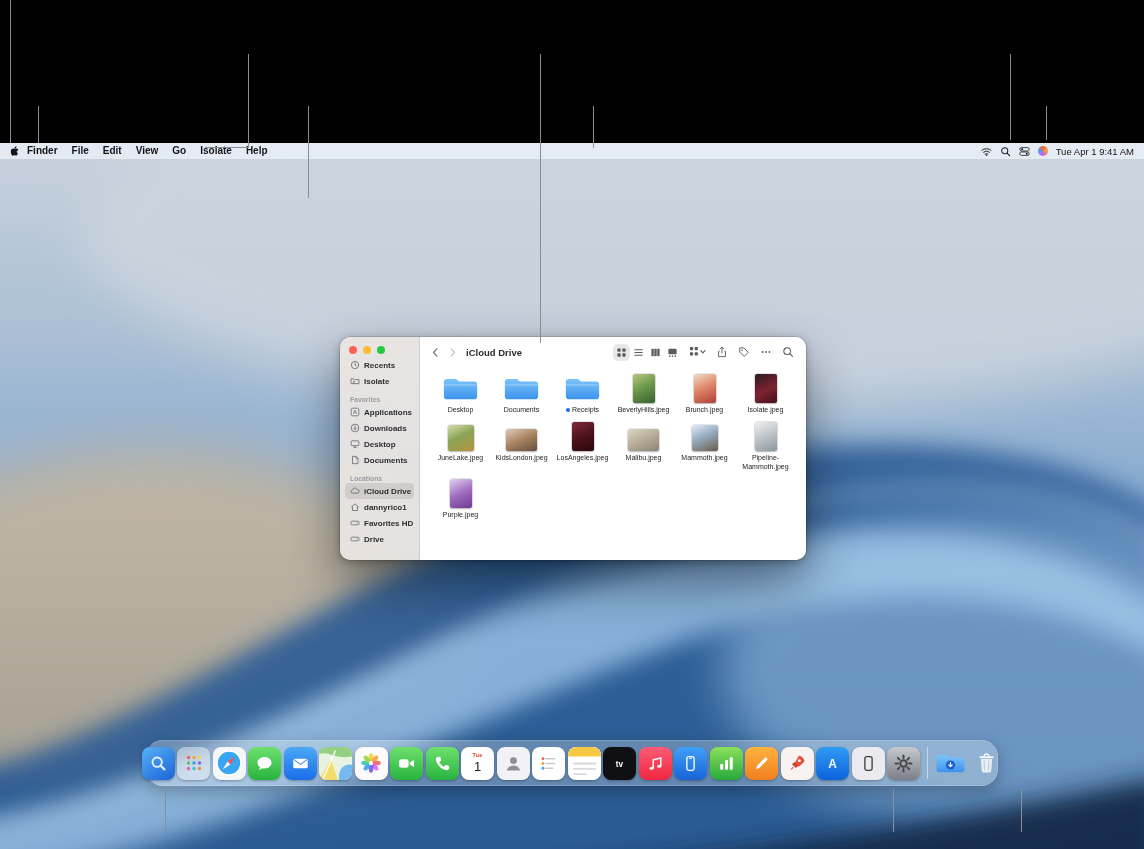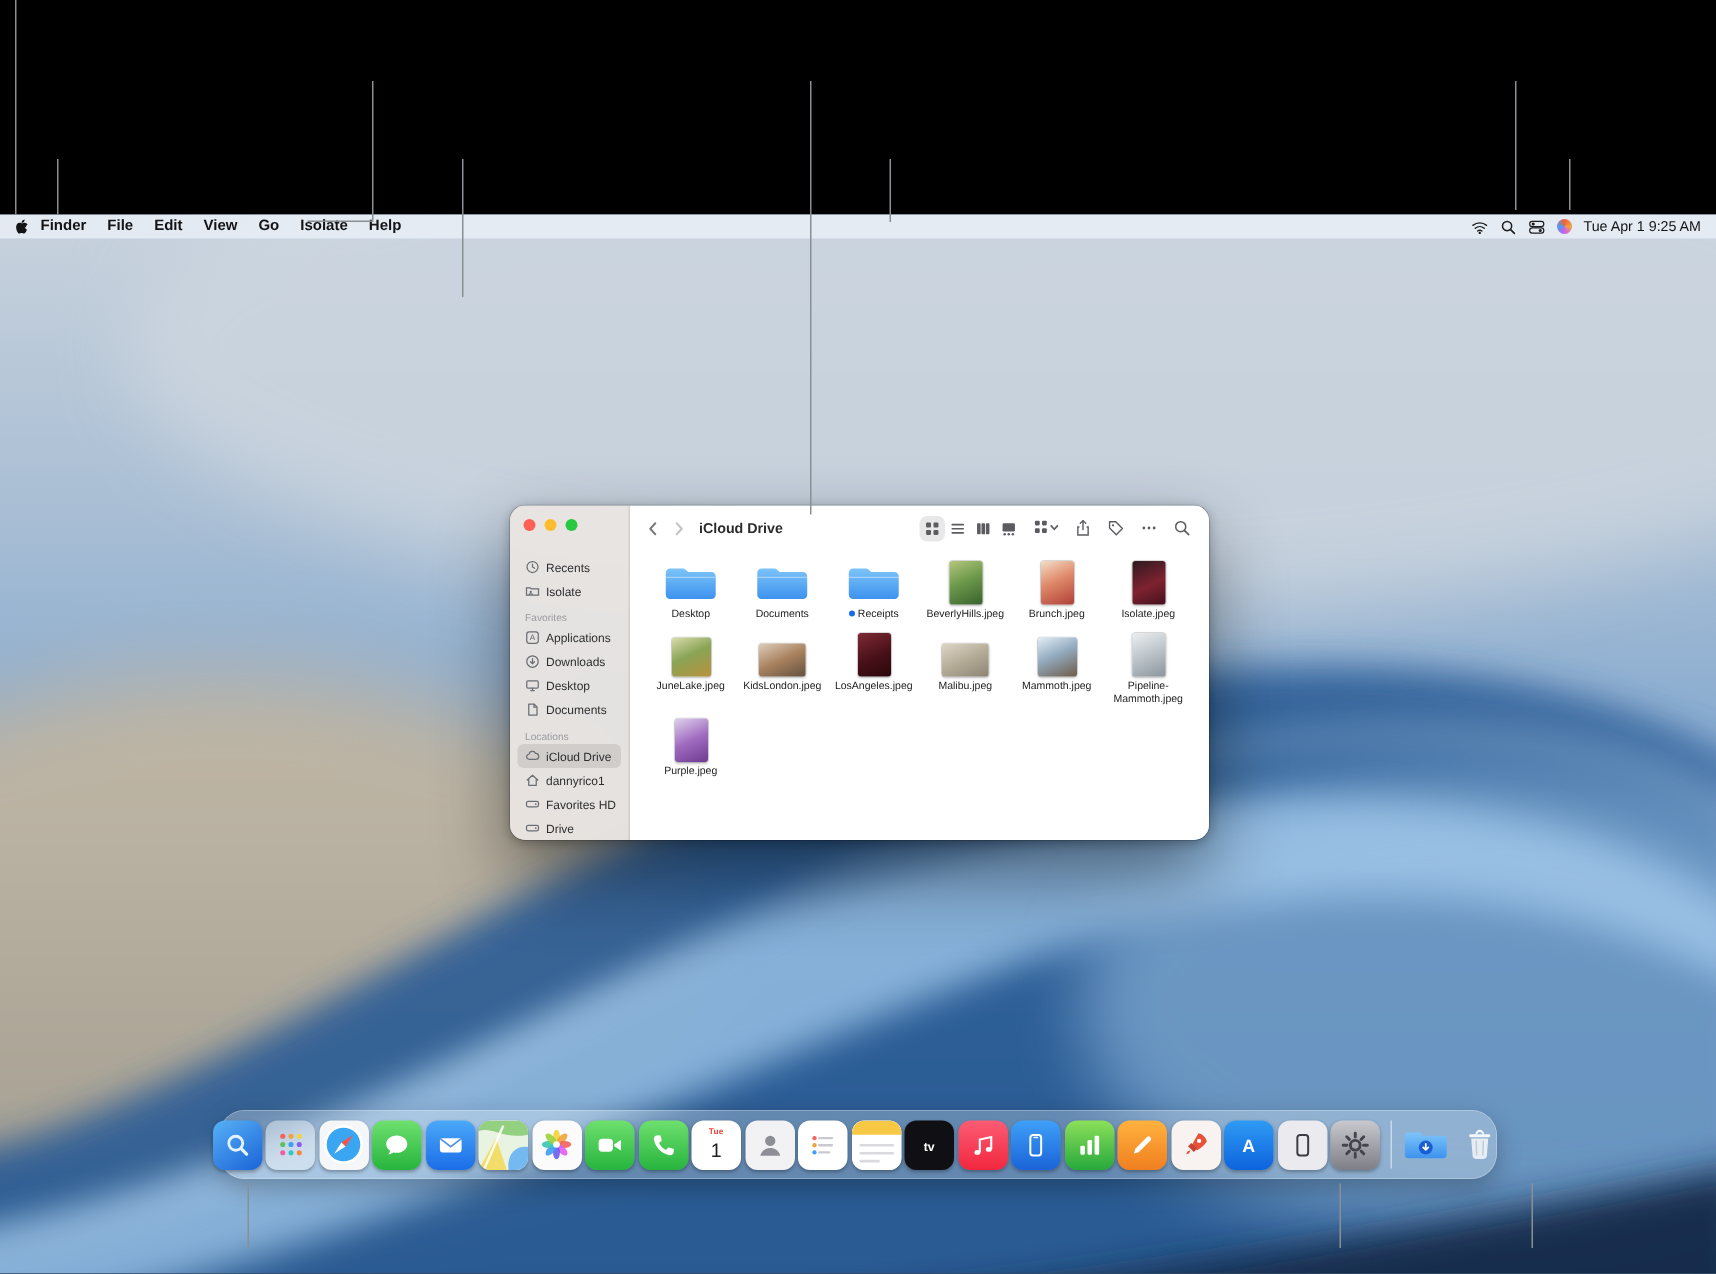--- a/index.html
+++ b/index.html
@@ -28,21 +28,21 @@
           background:conic-gradient(#f2603c,#f2a43c,#d05cf2,#4c9df2,#f2603c);}
   .mb-clock{font-size:9.5px;white-space:nowrap;}
   
   .window{position:absolute;left:340px;top:194px;width:466px;height:223px;border-radius:10px;display:flex;
           overflow:hidden;z-index:6;
           box-shadow:0 22px 50px rgba(0,0,0,0.45),0 2px 8px rgba(0,0,0,0.28),0 0 0 0.5px rgba(0,0,0,0.22);}
   .sidebar{width:79px;flex:none;background:rgba(233,229,226,0.95);border-right:1px solid rgba(0,0,0,0.09);position:relative;}
   .traffic{position:absolute;top:9px;left:9px;display:flex;gap:6px;}
   .tl{width:8px;height:8px;border-radius:50%;}
   .tl.red{background:#ff5f57;}.tl.yellow{background:#febc2e;}.tl.green{background:#28c840;}
-  .side-list{padding:33px 5px 0;}
+  .side-list{padding:20px 5px 0;font-weight:bold;}
   .side-item{display:flex;align-items:center;gap:4px;height:16px;padding:0 5px;border-radius:4px;
              font-size:8px;color:#2e2e30;white-space:nowrap;overflow:hidden;}
   .side-item.sel{background:rgba(0,0,0,0.09);}
   .side-ic{display:flex;flex:none;}
   .side-ic svg{width:10px;height:10px;display:block;color:#6b6e74;}
   .side-sec{margin-top:7px;margin-bottom:1px;font-size:6.8px;color:#9b9ba0;padding:0 5px;}
   .main{flex:1;background:#ffffff;display:flex;flex-direction:column;min-width:0;}
   .toolbar{height:30px;flex:none;display:flex;align-items:center;padding:0 10px;gap:6px;}
   .tb-nav{color:#7a7a7e;display:flex;}
   .tb-nav.dim{color:#c2c2c6;}
@@ -164,21 +164,21 @@
         </span>
         <span class="mb-ic">
           <svg viewBox="0 0 14 14">
               <rect x="1" y="2" width="12" height="4.4" rx="2.2" fill="none" stroke="currentColor"></rect>
               <circle cx="4" cy="4.2" r="1.3" fill="currentColor"></circle>
               <rect x="1" y="7.6" width="12" height="4.4" rx="2.2" fill="none" stroke="currentColor"></rect>
               <circle cx="10" cy="9.8" r="1.3" fill="currentColor"></circle>
             </svg>
         </span>
         <span class="mb-dot"></span>
-        <span class="mb-clock">Tue Apr 1  9:25 AM</span>
+        <span class="mb-clock">Tue Apr 1  9:41 AM</span>
       </div>
     </div>
 
     <div class="window">
       <div class="sidebar">
         <div class="traffic">
           <span class="tl red"></span>
           <span class="tl yellow"></span>
           <span class="tl green"></span>
         </div>

